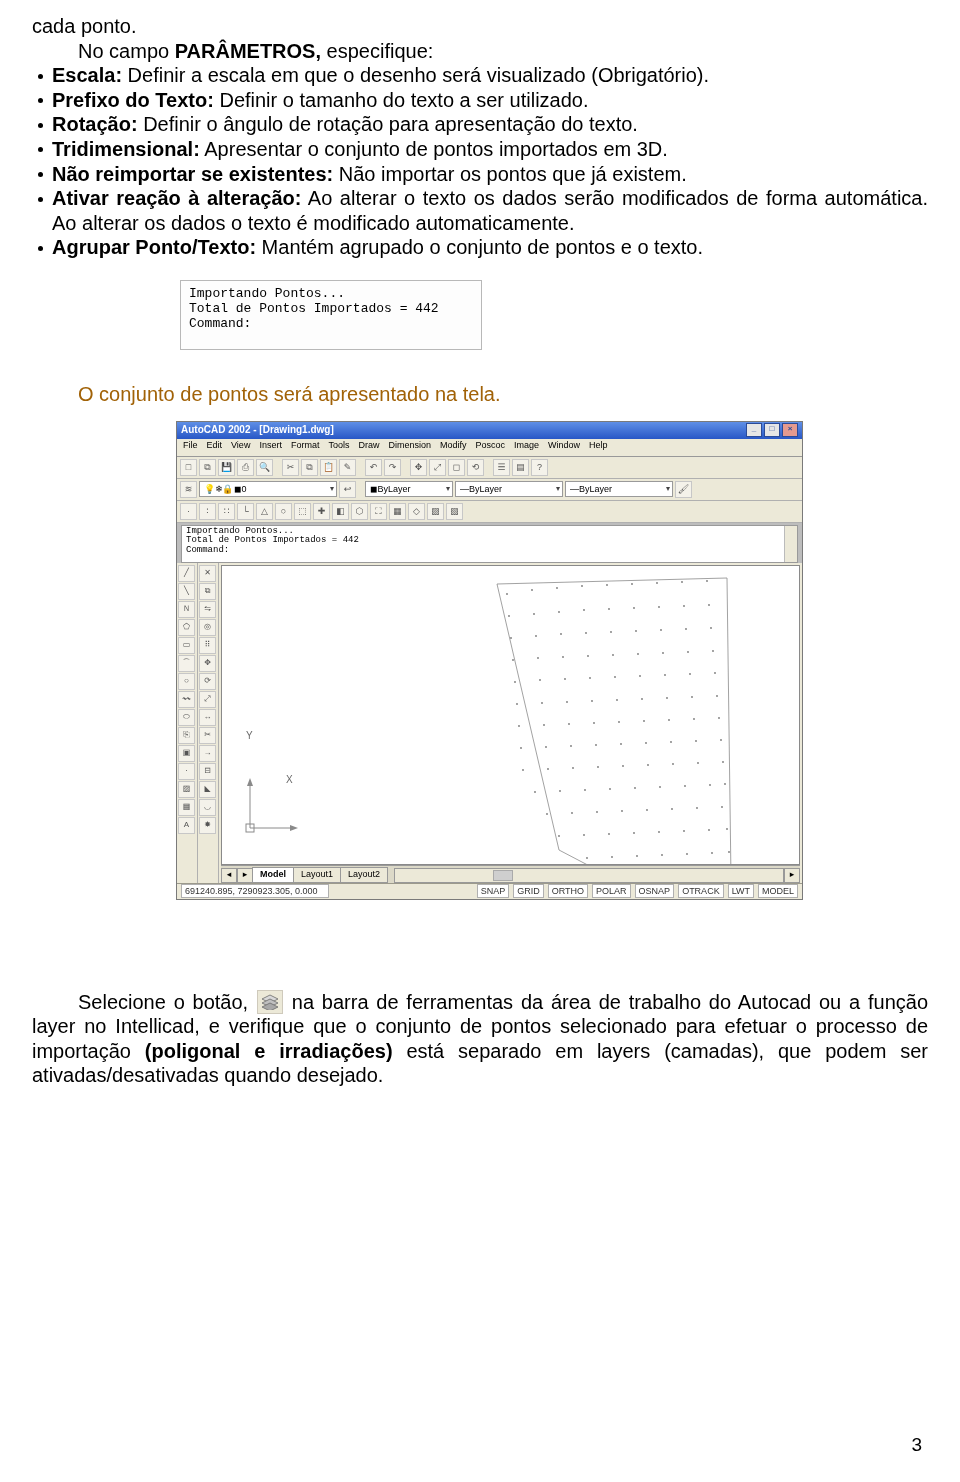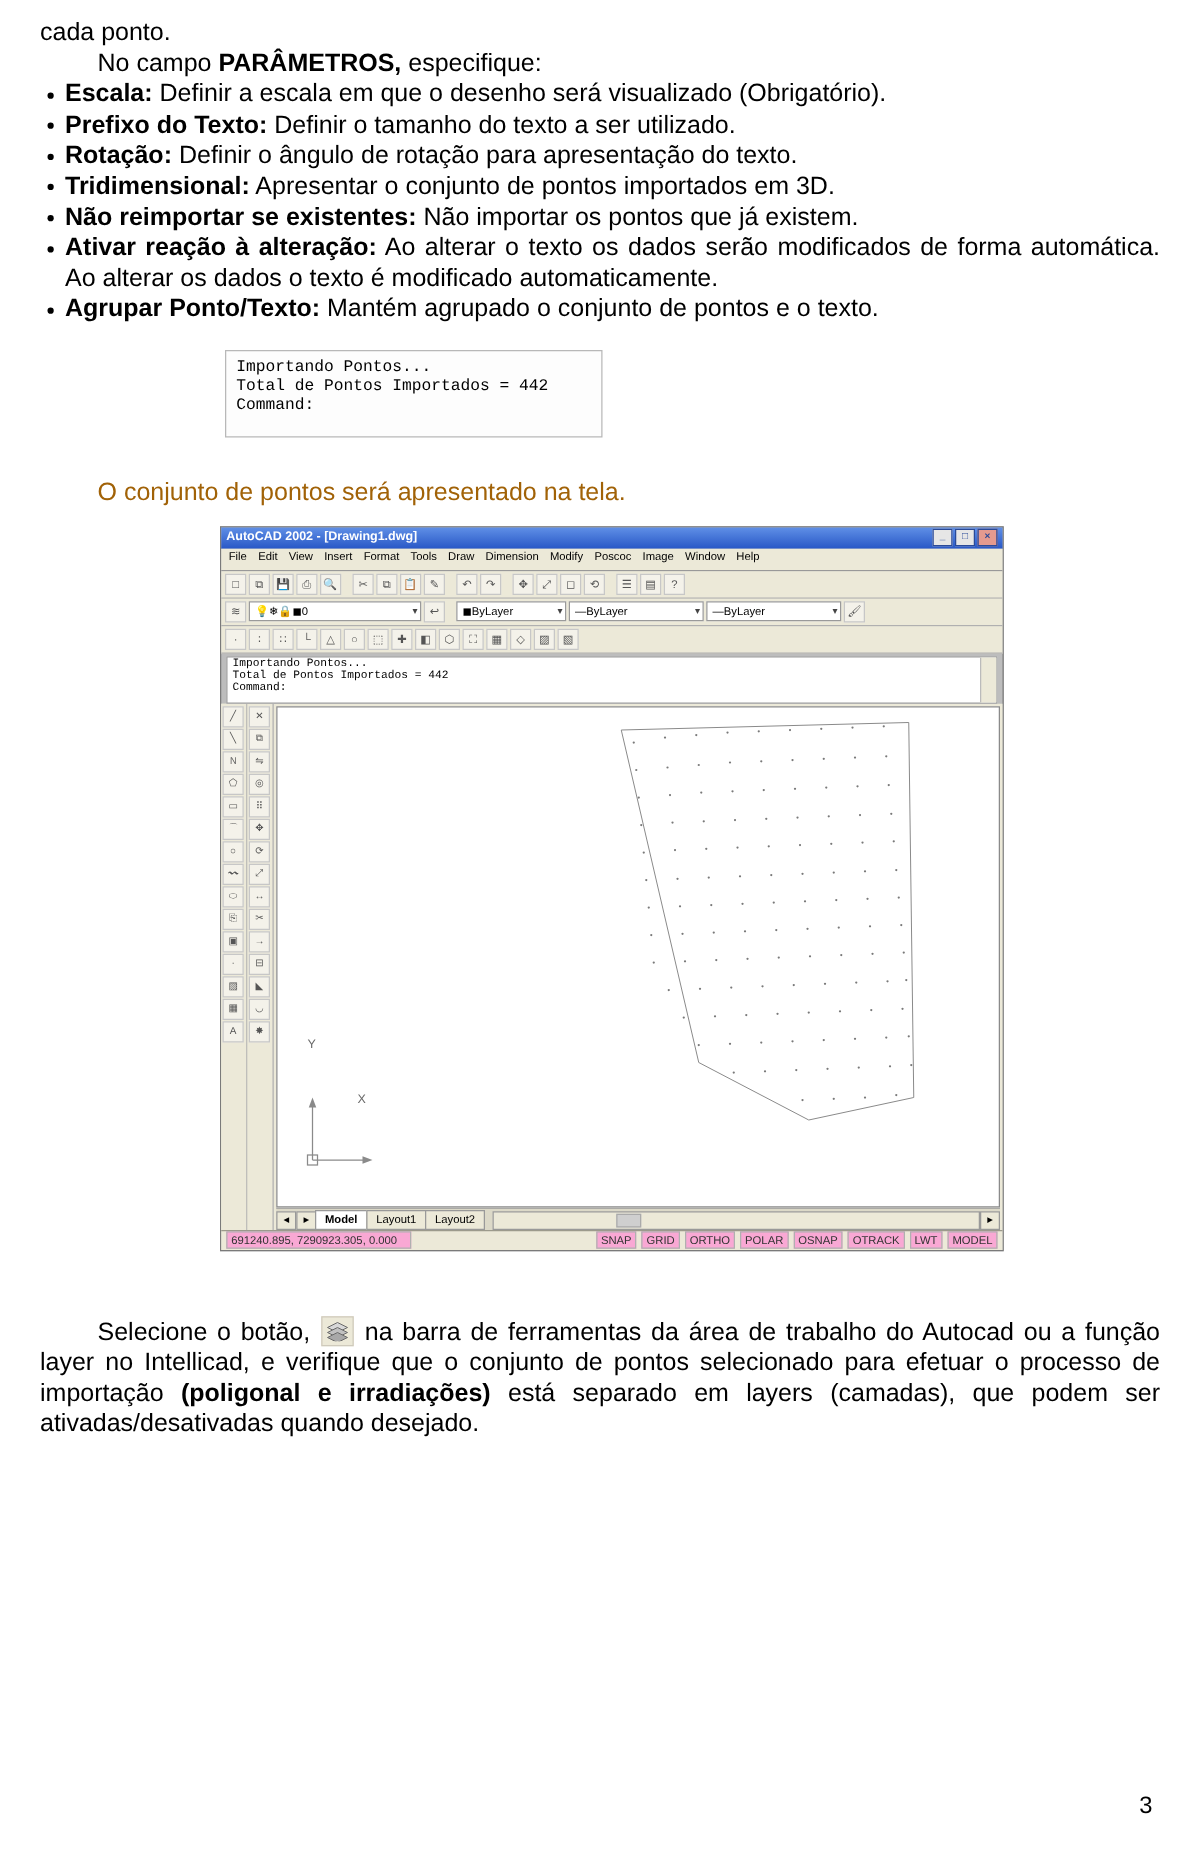--- a/index.html
+++ b/index.html
@@ -38,21 +38,21 @@
     width:302px;height:70px;
     border:1px solid #b8b8b8;background:#fdfdfd;
     padding:6px 8px 4px 8px;
     font-family:"Courier New",monospace;font-size:13px;line-height:1.15;
     color:#000;
     box-sizing:border-box;
     margin:20px 0 8px 148px;
   }
   
   .acad{
-    width:627px;height:580px;
+    width:627px;height:479px;
     font-size:9px;
     background:#bdbdbd;
     border:1px solid #7a7a7a;
     box-sizing:border-box;
     display:flex;flex-direction:column;
     font-family:"Tahoma",Arial,sans-serif;
   }
   .acad .titlebar{
     height:17px;
     background:linear-gradient(#5f8fe6,#2857c6);
@@ -104,21 +104,21 @@
     background:#dcd9c8;border-top:1px solid #9a9a9a;font-size:9px;
   }
   .acad .tabs .nav{width:14px;height:13px;border:1px solid #999;background:#ece9d8;text-align:center;line-height:11px;}
   .acad .tabs .tab{padding:1px 7px;border:1px solid #999;background:#ece9d8;margin-left:-1px;}
   .acad .tabs .tab.active{background:#fff;font-weight:bold;}
   .acad .tabs .hscroll{flex:1;height:13px;border:1px solid #999;background:#ece9d8;margin-left:6px;position:relative;}
   .acad .tabs .hscroll::before{content:"";position:absolute;left:98px;top:1px;width:18px;height:9px;background:#cfcfcf;border:1px solid #aaa;}
   .acad .status{
     height:15px;background:#ece9d8;border-top:1px solid #9c9a8c;display:flex;align-items:center;font-size:9px;padding:0 4px;gap:4px;color:#333;
   }
-  .acad .status .cell{border:1px solid #b0b0b0;padding:0 3px;background:#f9a8d4;height:12px;line-height:12px;}
+  .acad .status .cell{border:1px solid #b0b0b0;padding:0 3px;background:#ffffff;height:12px;line-height:12px;}
   .acad .status .big{flex:1;}
   
   .layersicon{
     display:inline-block;width:24px;height:22px;background:#ece9d8;border:1px solid #cfcabc;vertical-align:-5px;margin:0 1px;
     position:relative;
   }
   .layersicon svg{position:absolute;left:3px;top:3px;}
   .footer-num{
     position:absolute;right:38px;bottom:26px;font-size:19px;color:#000;
   }
@@ -432,21 +432,21 @@
       <span class="cell">ORTHO</span>
       <span class="cell">POLAR</span>
       <span class="cell">OSNAP</span>
       <span class="cell">OTRACK</span>
       <span class="cell">LWT</span>
       <span class="cell">MODEL</span>
     </div>
   </div>
 </div>
 
-<p class="para justify" style="margin-top:52px;text-indent:46px;">
+<p class="para justify" style="margin-top:90px;text-indent:46px;">
   <span>Selecione o botão,</span>
   <span class="layersicon">
     <svg width="18" height="16" viewBox="0 0 18 16">
       <polygon points="9,1 17,5 9,9 1,5" fill="#d8d8d8" stroke="#6a6a6a" stroke-width="0.8"></polygon>
       <polygon points="9,5 17,9 9,13 1,9" fill="#c0c0c0" stroke="#6a6a6a" stroke-width="0.8"></polygon>
       <polygon points="9,9 17,13 9,17 1,13" fill="#a8a8a8" stroke="#6a6a6a" stroke-width="0.8"></polygon>
     </svg>
   </span>
   <span>na barra de ferramentas da área de trabalho do Autocad ou a função layer no Intellicad, e verifique que o conjunto de pontos selecionado para efetuar o processo de importação </span>
   <span class="b">(poligonal e irradiações)</span>

